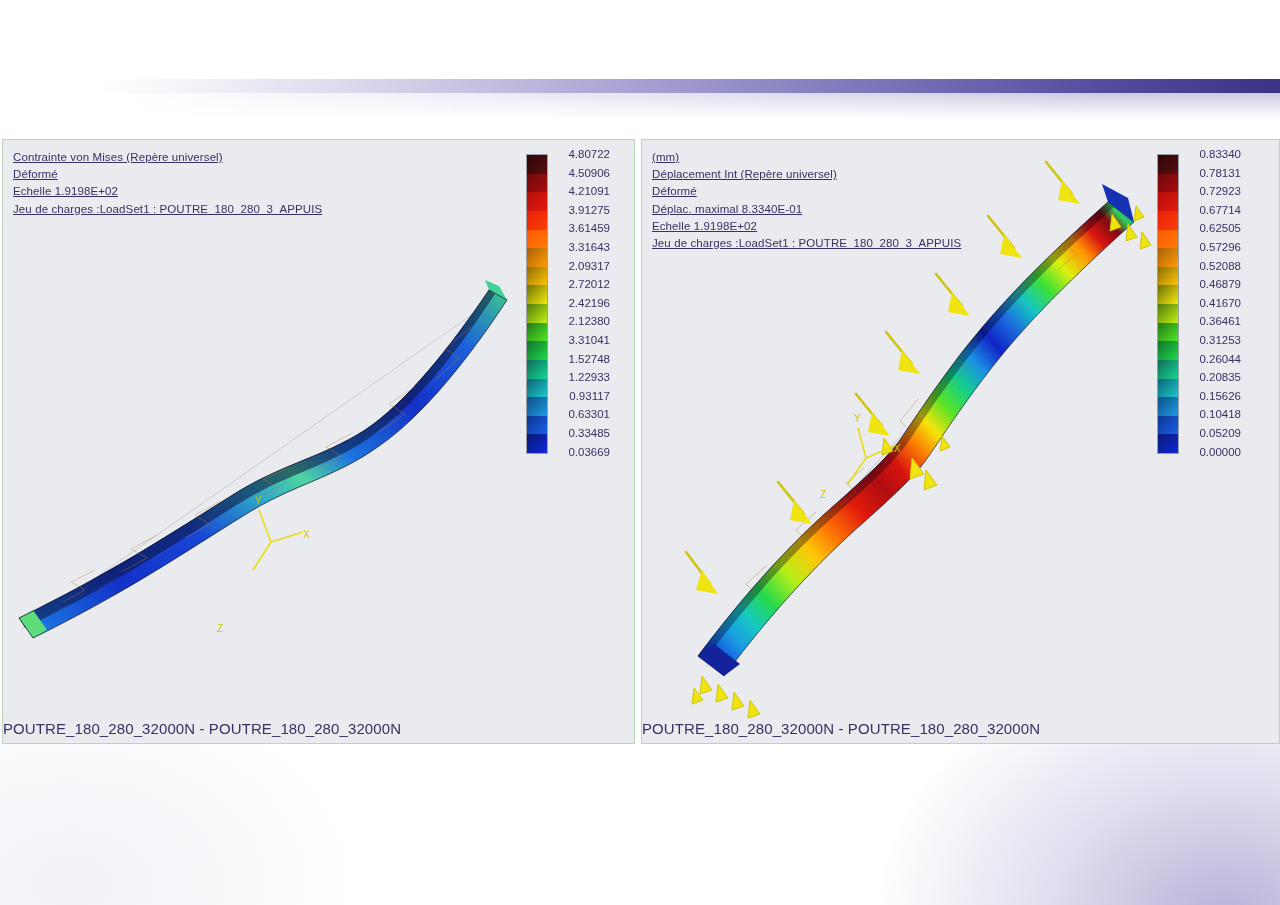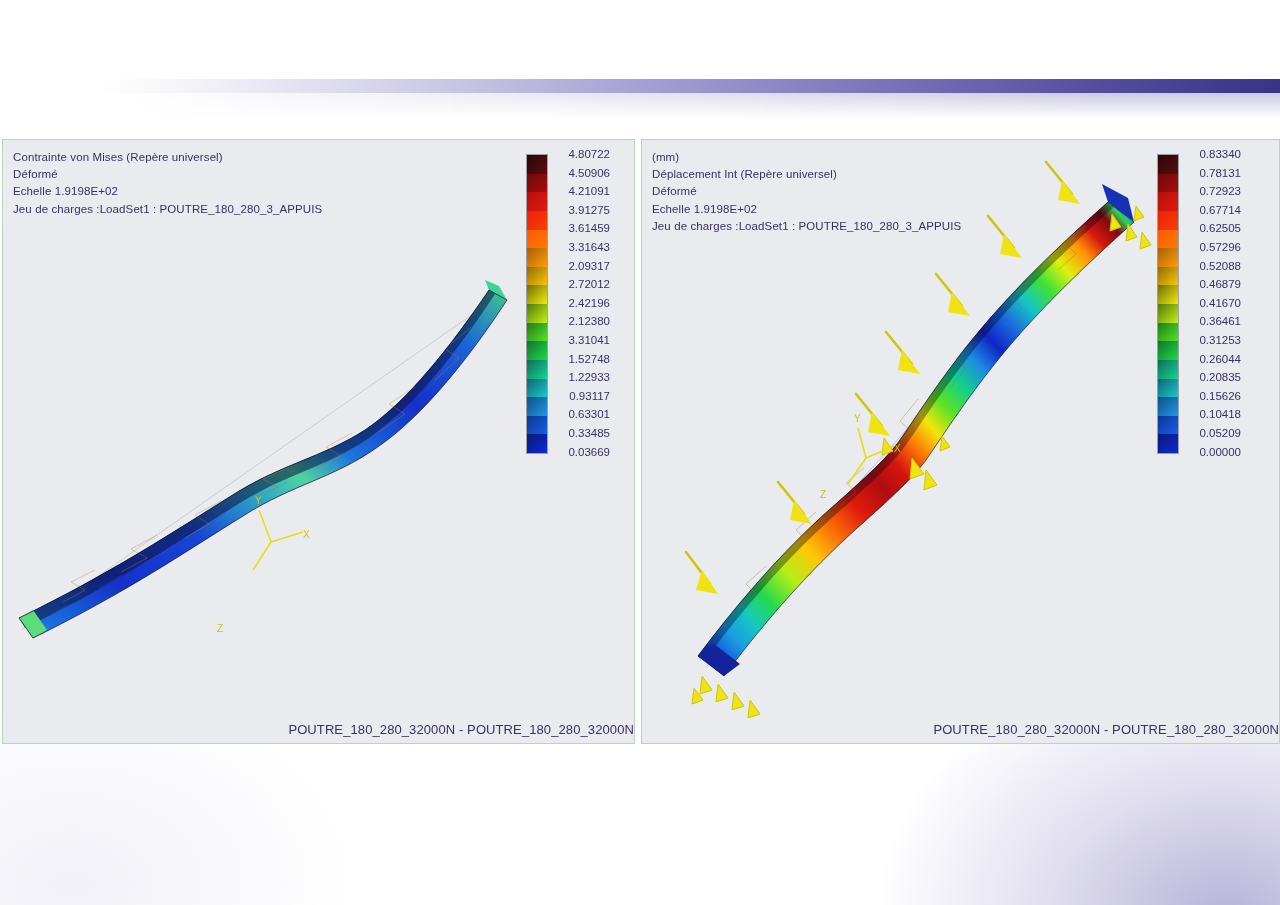--- a/index.html
+++ b/index.html
@@ -37,27 +37,27 @@
   .panel{
     position:absolute;top:139px;height:603px;
     background:#e9ebee;
     overflow:hidden;
   }
   #panel-left{left:2px;width:631px;border:1px solid #bcd4bc;}
   #panel-right{left:641px;width:637px;border:1px solid #e3bcc4;}
 
   .legend{
     position:absolute;left:10px;top:9px;
-    color:#3b2f63;font-size:11.5px;line-height:17.2px;white-space:nowrap;
+    color:#3b2f63;font-size:11.5px;line-height:17.2px;white-space:nowrap;text-decoration:underline;
   }
   .legend div{letter-spacing:.1px;}
 
   .caption{
-    position:absolute;left:0;right:0;bottom:6px;text-align:right;
-    color:#3b2f63;font-size:13px;letter-spacing:.1px;
+    position:absolute;left:0;right:0;bottom:6px;text-align:left;
+    color:#3b2f63;font-size:15px;letter-spacing:.1px;
   }
 
   
   .cbar-wrap{position:absolute;top:14px;}
   #cbar-left{left:514px;margin-left:9px;}
   #cbar-right{left:515px;}
   .cbar{
     position:relative;width:20px;height:298px;
     border:1px solid #9aa0a8;box-sizing:content-box;
     background:#ddd;
@@ -236,20 +236,21 @@
 
   <div class="caption">POUTRE_180_280_32000N - POUTRE_180_280_32000N</div>
 </div>
 
 <div class="panel" id="panel-right">
 
   <div class="legend">
     <div>(mm)</div>
     <div>Déplacement Int (Repère universel)</div>
     <div>Déformé</div>
+    <div>Déplac. maximal  8.3340E-01</div>
     <div>Echelle  1.9198E+02</div>
     <div>Jeu de charges :LoadSet1 :  POUTRE_180_280_3_APPUIS</div>
   </div>
 
   <div class="scene">
     <svg width="637" height="603" viewBox="0 0 637 603">
       <defs>
 
         <linearGradient id="dsTop" x1="0" y1="1" x2="1" y2="0">
           <stop offset="0.00" stop-color="#101a8e"></stop>

